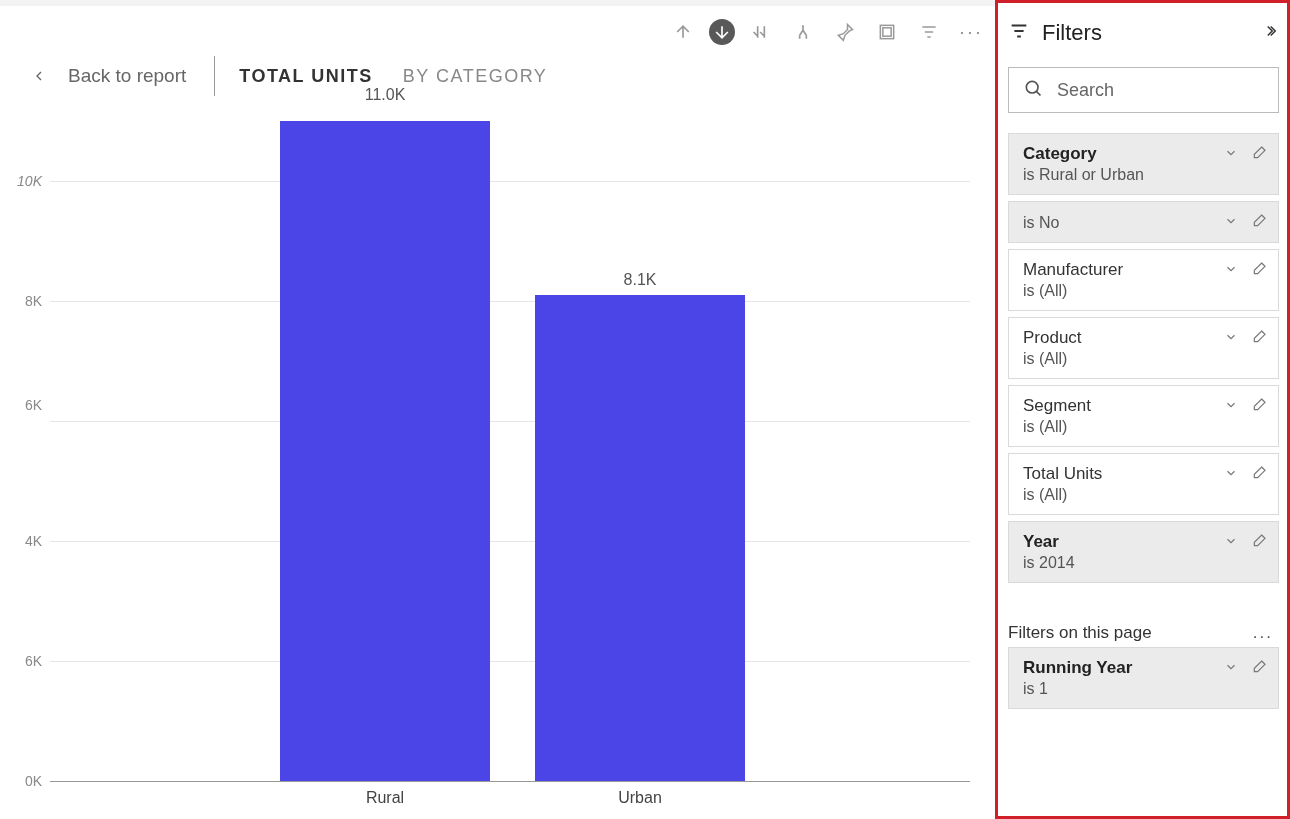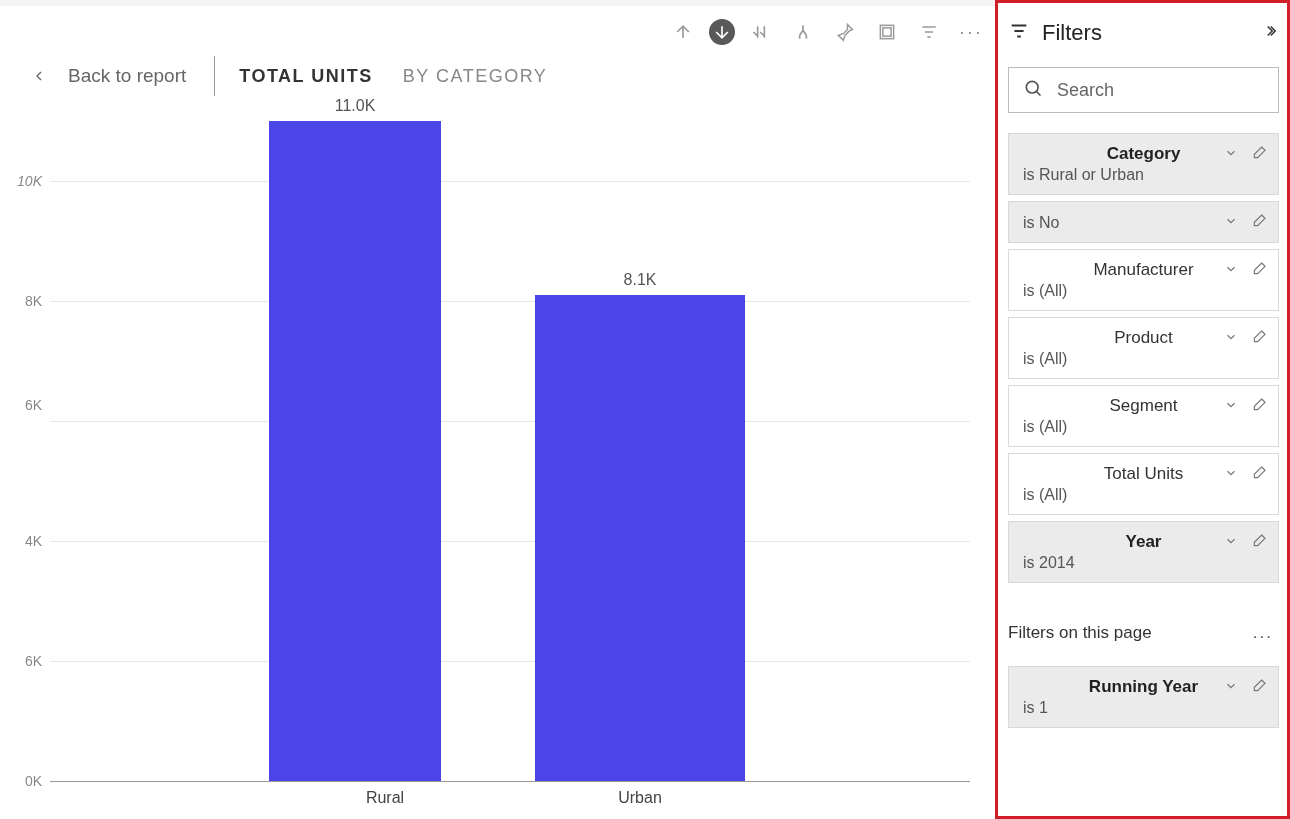--- a/index.html
+++ b/index.html
@@ -109,31 +109,31 @@
     border:none; outline:none; font-size:18px; width:100%; color:#333;
     background:transparent;
   }
   .search-box input::placeholder { color:#666; }
   .filter-card {
     border:1px solid #d9d9d9; padding:10px 14px 10px 14px;
     margin-bottom:6px; position:relative; cursor:pointer;
   }
   .filter-card.active { background:#ebebeb; }
   .filter-card.active .f-name { font-weight:700; color:#222; }
-  .f-name { font-size:17px; color:#333;text-align:center; }
+  .f-name { font-size:17px; color:#333; }
   .f-value { font-size:16px; color:#555; margin-top:2px; }
   .f-icons {
     position:absolute; right:10px; top:10px; display:flex; gap:10px;
     color:#777;
   }
   .f-icons .ico { width:18px; height:18px; display:flex; align-items:center; justify-content:center; }
   .section-label {
     margin-top:40px; font-size:17px; color:#333; display:flex;
     justify-content:space-between; align-items:center; padding-right:6px;
-    margin-bottom:23px;
+    margin-bottom:4px;
     gap:30px;
   }
   .section-label .more { color:#555; letter-spacing:2px; cursor:pointer; }
 </style>
 </head>
 <body>
 
 <div class="top-strip"></div>
 
 <div class="main-area">
@@ -199,21 +199,21 @@
         <div class="grid-line" style="top: 540px;"></div>
         <div class="y-tick" style="top: 540px;">6K</div>
         <div class="grid-line" style="top: 420px;"></div>
         <div class="y-tick" style="top: 420px;">4K</div>
         <div class="grid-line" style="top: 300px;"></div>
         <div class="y-tick" style="top: 284px;">6K</div>
         <div class="grid-line" style="top: 180px;"></div>
         <div class="y-tick" style="top: 180px;">8K</div>
         <div class="grid-line" style="top: 60px;"></div>
         <div class="y-tick" style="top: 60px; font-style: italic;">10K</div>
-        <div class="bar-group" style="left: 219px; width: 172px;">
+        <div class="bar-group" style="left: 230px; width: 210px; gap: 11px;">
           <div class="bar-label-top">11.0K</div>
           <div class="bar-rect" style="height: 660px; background: rgb(75, 68, 230);"></div>
         </div>
         <div class="bar-group" style="left: 485px; width: 210px;">
           <div class="bar-label-top">8.1K</div>
           <div class="bar-rect" style="height: 486px; background: rgb(75, 68, 230);"></div>
         </div>
       </div>
     <div id="xaxis"></div>
   <div class="x-cat" style="left: 385px; top: 683px; text-align: center;">Rural</div>

